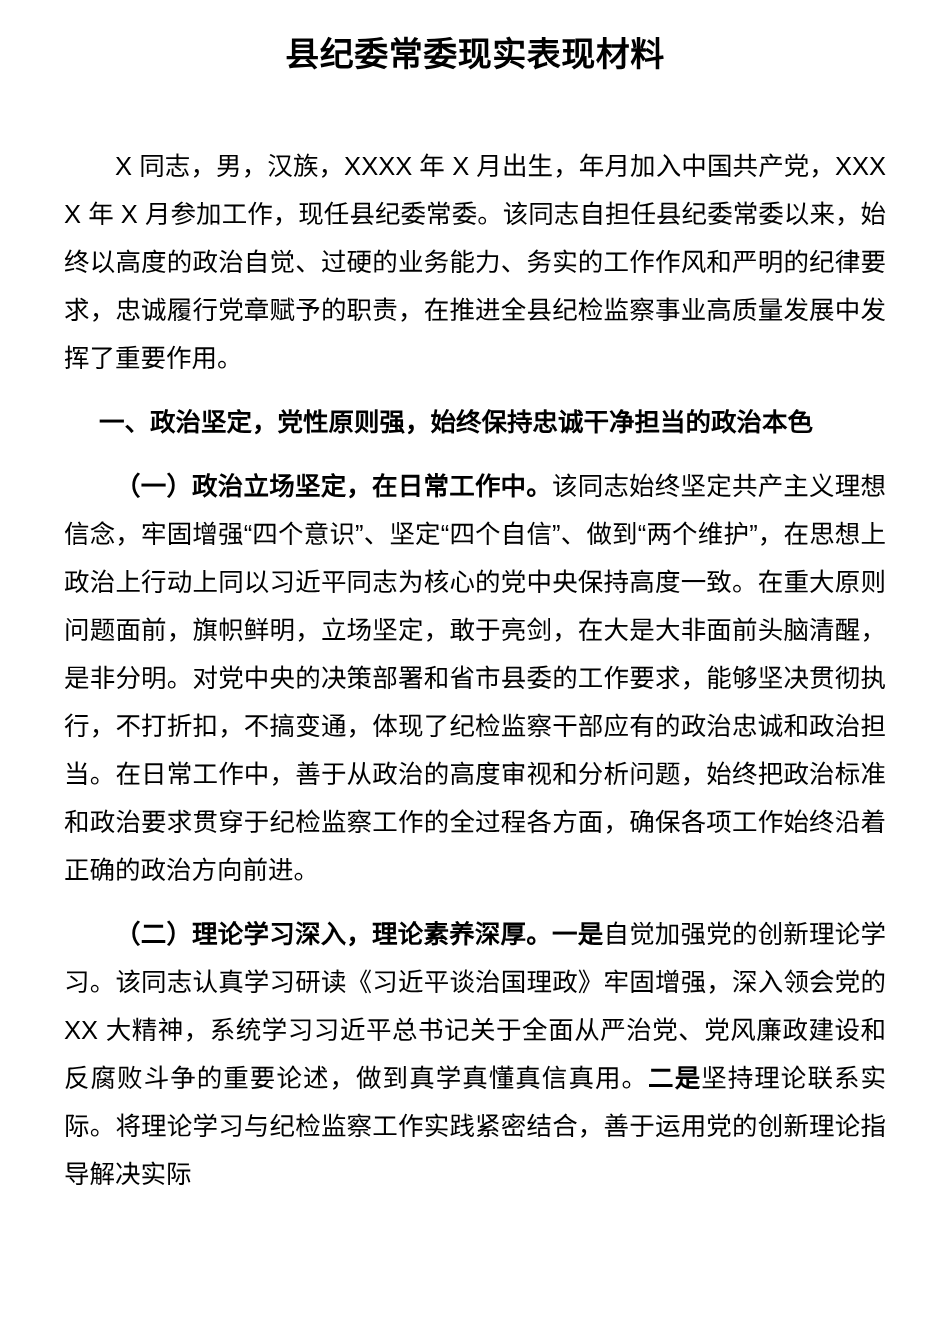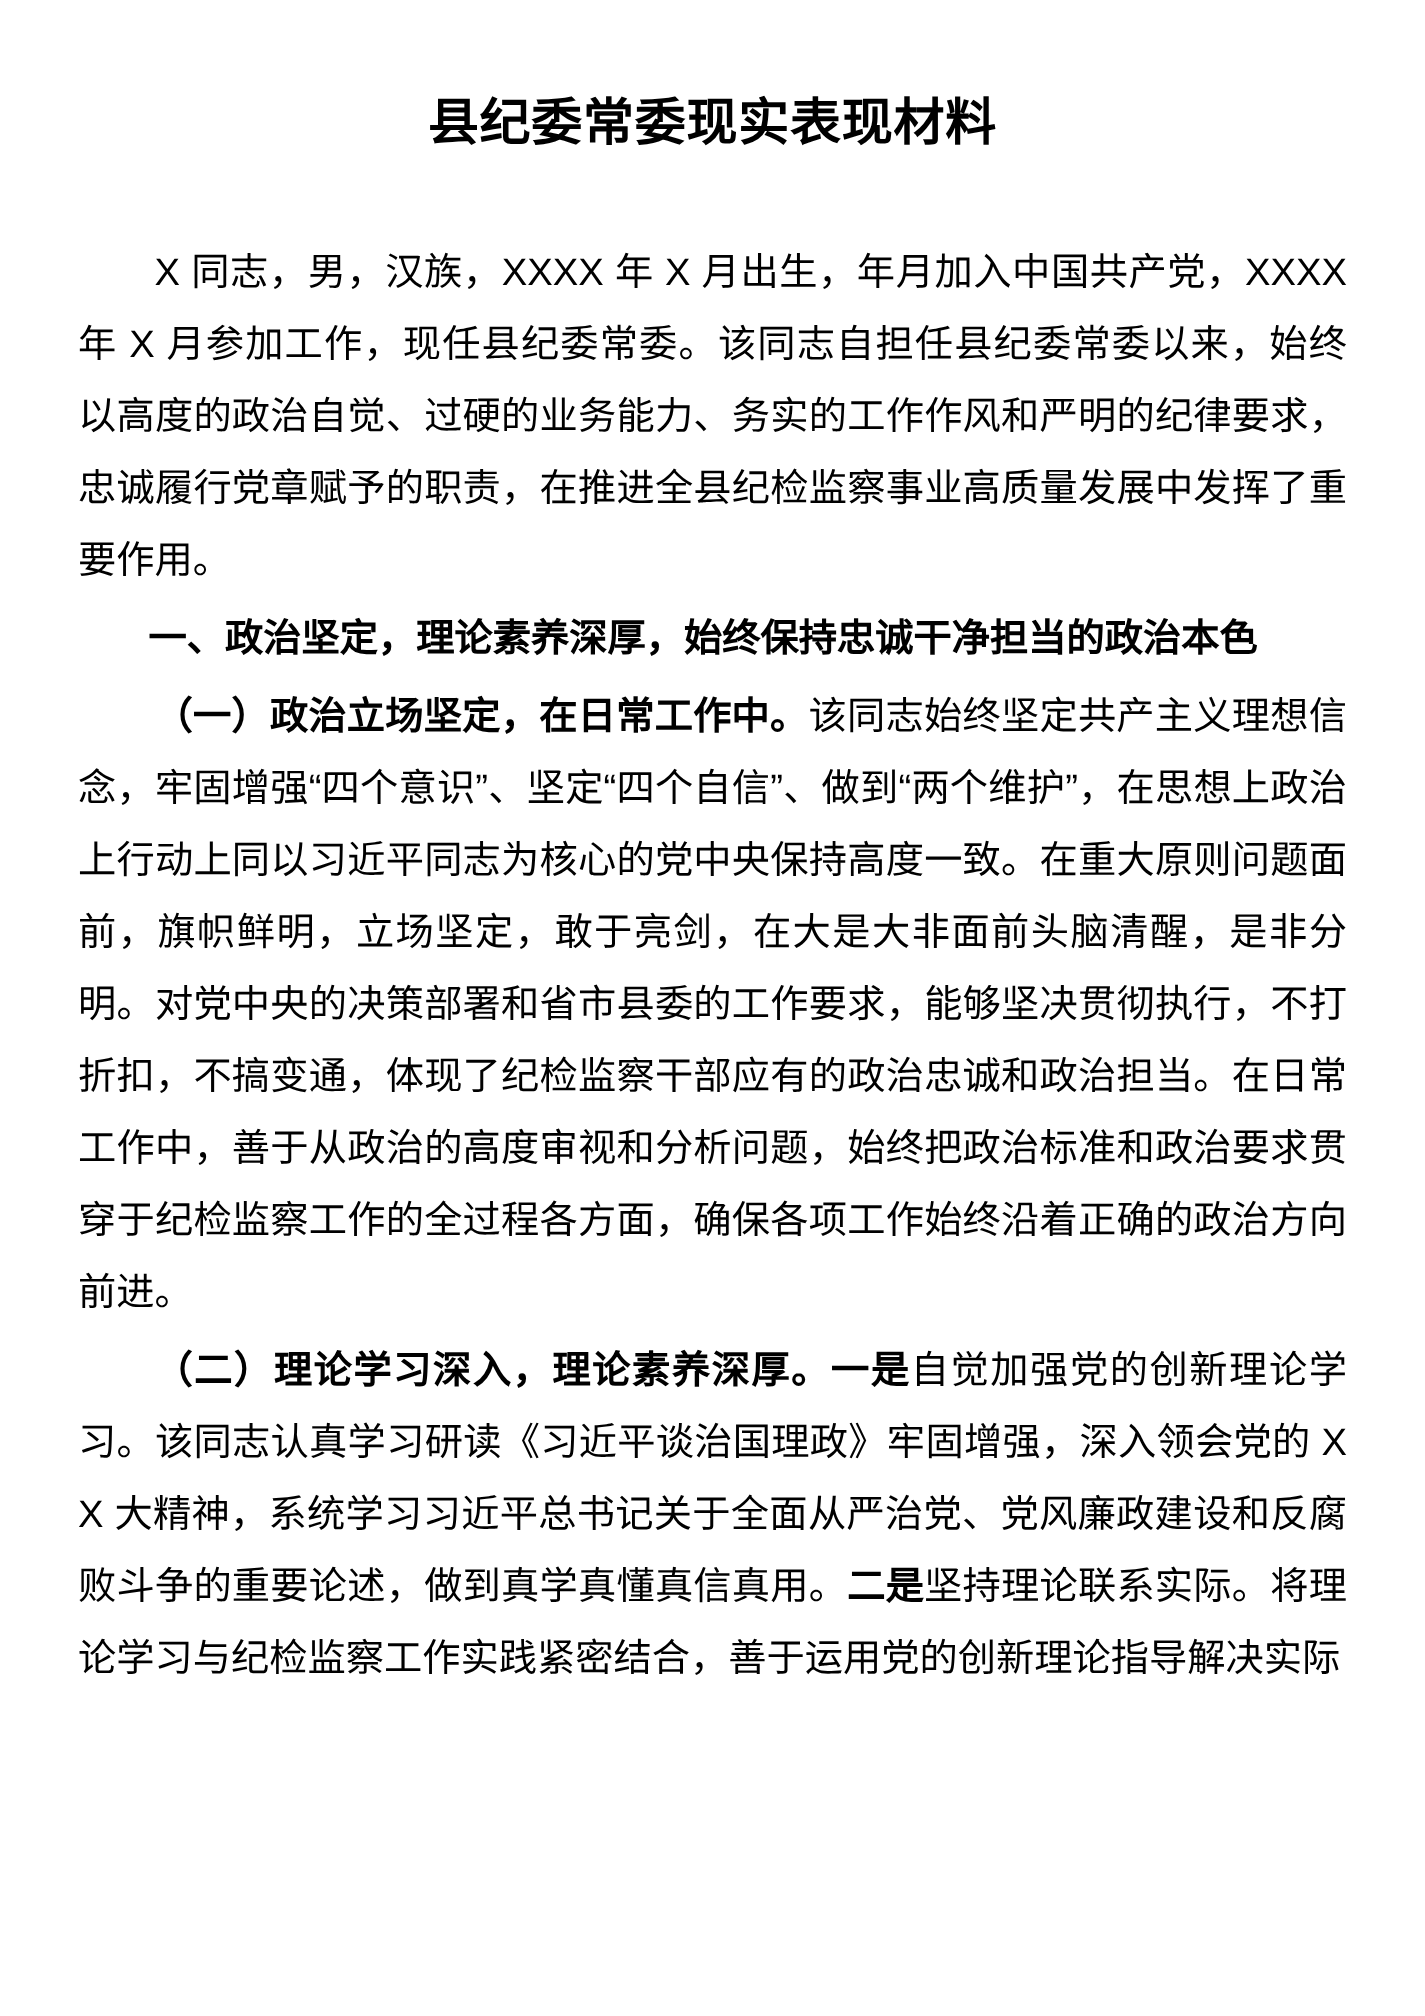--- a/index.html
+++ b/index.html
@@ -28,31 +28,31 @@
     top: 0;
     width: 854px;
   }
   .doc-title {
     text-align: center;
     font-size: 34px;
     font-weight: 700;
     line-height: 48px;
     letter-spacing: 0.5px;
     margin: 0;
-    padding-top: 58px;
+    padding-top: 30px;
     padding-bottom: 0;
     white-space: nowrap;
   }
   .spacer-after-title {
     height: 48px;
   }
   p.para {
     font-size: 25.5px;
     line-height: 48px;
-    margin: 4px;
+    margin: 16px;
     text-align: justify;
     text-justify: inter-ideograph;
     text-indent: 51px;
     letter-spacing: 0px;
     word-break: break-all;
     -ms-word-break: break-all;
   }
   p.heading {
     font-size: 25.5px;
     line-height: 48px;
@@ -71,19 +71,19 @@
 
 <div class="page">
   <div class="content">
 
     <h1 class="doc-title">县纪委常委现实表现材料</h1>
 
     <div class="spacer-after-title"></div>
 
     <div id="body-root">
         <p class="para"><span>X 同志，男，汉族，XXXX 年 X 月出生，年月加入中国共产党，XXXX 年 X 月参加工作，现任县纪委常委。该同志自担任县纪委常委以来，始终以高度的政治自觉、过硬的业务能力、务实的工作作风和严明的纪律要求，忠诚履行党章赋予的职责，在推进全县纪检监察事业高质量发展中发挥了重要作用。</span></p>
-        <p class="para heading"><span class="b">一、政治坚定，理论素养深厚，始终保持忠诚干净担当的政治本色</span></p>
+        <p class="para heading"><span class="b">一、政治坚定，党性原则强，始终保持忠诚干净担当的政治本色</span></p>
         <p class="para"><span class="b">（一）政治立场坚定，在日常工作中。</span><span>该同志始终坚定共产主义理想信念，牢固增强“四个意识”、坚定“四个自信”、做到“两个维护”，在思想上政治上行动上同以习近平同志为核心的党中央保持高度一致。在重大原则问题面前，旗帜鲜明，立场坚定，敢于亮剑，在大是大非面前头脑清醒，是非分明。对党中央的决策部署和省市县委的工作要求，能够坚决贯彻执行，不打折扣，不搞变通，体现了纪检监察干部应有的政治忠诚和政治担当。在日常工作中，善于从政治的高度审视和分析问题，始终把政治标准和政治要求贯穿于纪检监察工作的全过程各方面，确保各项工作始终沿着正确的政治方向前进。</span></p>
         <p class="para"><span class="b">（二）理论学习深入，理论素养深厚。</span><span class="b">一是</span><span>自觉加强党的创新理论学习。该同志认真学习研读《习近平谈治国理政》牢固增强，深入领会党的 XX 大精神，系统学习习近平总书记关于全面从严治党、党风廉政建设和反腐败斗争的重要论述，做到真学真懂真信真用。</span><span class="b">二是</span><span>坚持理论联系实际。将理论学习与纪检监察工作实践紧密结合，善于运用党的创新理论指导解决实际</span></p>
       </div>
 
   </div>
 </div>
 
 </body></html>

